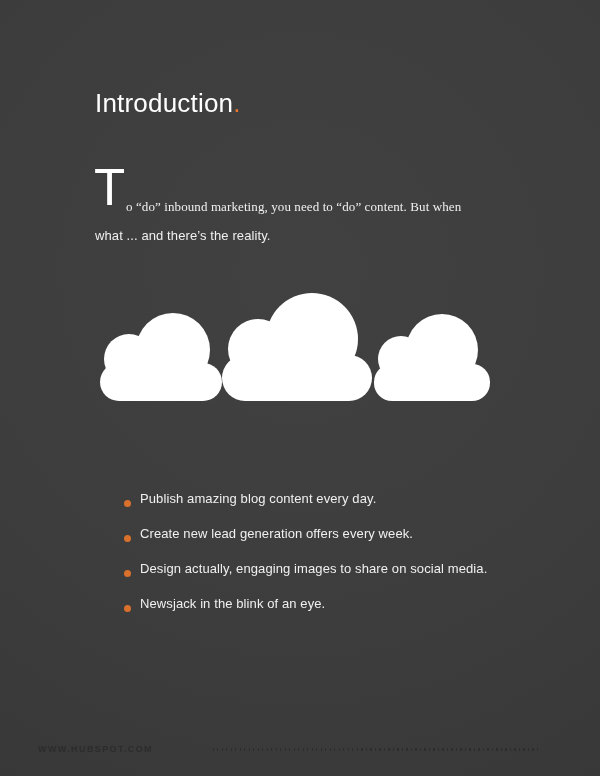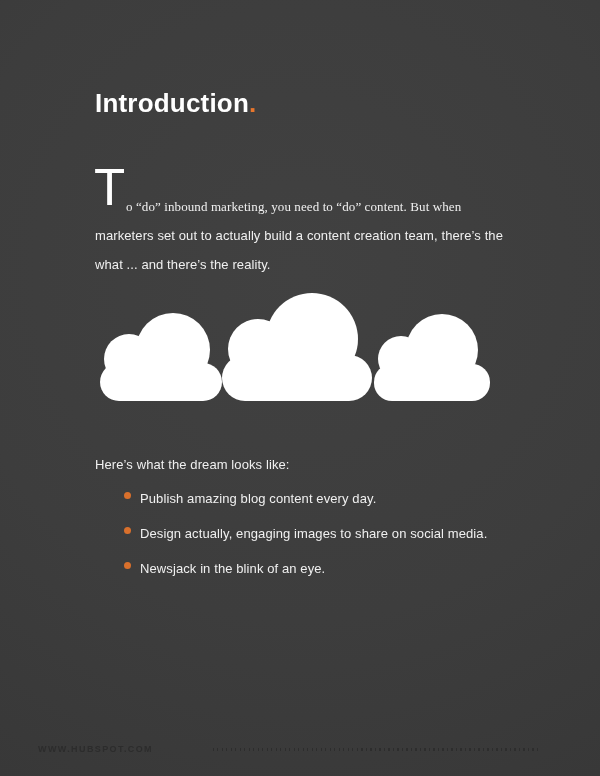--- a/index.html
+++ b/index.html
@@ -15,21 +15,21 @@
     background: radial-gradient(ellipse 130% 100% at 50% 35%, #414141 0%, #3d3d3d 45%, #343434 100%);
     font-family: "Liberation Sans", sans-serif;
     -webkit-font-smoothing: antialiased;
   }
   .title {
     position: absolute;
     left: 95px;
     top: 88px;
     margin: 0;
     font-size: 26px;
-    font-weight: 700;
+    font-weight: 400;
     letter-spacing: 0.2px;
     color: #ffffff;
   }
   .title .period {
     color: #e8762c;
   }
   .dropcap {
     position: absolute;
     left: 94px;
     top: 165px;
@@ -79,21 +79,21 @@
   .dream-list {
     position: absolute;
     left: 124px;
     top: 490px;
     margin: 0;
     padding: 0;
     list-style: none;
   }
   .dream-list li {
     display: flex;
-    align-items: flex-start;
+    align-items: flex-end;
     margin-bottom: 18px;
     font-size: 13px;
     line-height: 17px;
     color: #f0f0f0;
     letter-spacing: 0.1px;
   }
   .bullet {
     flex: 0 0 auto;
     width: 7px;
     height: 7px;
@@ -124,21 +124,20 @@
 <body>
 
 <div class="page">
 
   <h1 class="title"><span>Introduction</span><span class="period">.</span></h1>
 
   <span class="dropcap">T</span>
 
   <div class="intro">
     <div class="line line-1">o “do” inbound marketing, you need to “do” content. But when</div>
-    <div class="line">marketers set out to actually build a content creation team, there’s the</div>
     <div class="line">what ... and there’s the reality.</div>
   </div>
 
   <div class="clouds">
     <svg class="cloud cloud-left" width="122" height="88" viewBox="0 0 122 88" xmlns="http://www.w3.org/2000/svg">
       <g fill="#ffffff">
         <circle cx="29" cy="46" r="25"></circle>
         <circle cx="73" cy="37" r="37"></circle>
         <rect x="0" y="50" width="122" height="38" rx="19"></rect>
       </g>
@@ -152,26 +151,29 @@
     </svg>
     <svg class="cloud cloud-right" width="116" height="87" viewBox="0 0 116 87" xmlns="http://www.w3.org/2000/svg">
       <g fill="#ffffff">
         <circle cx="27" cy="45" r="23"></circle>
         <circle cx="68" cy="36" r="36"></circle>
         <rect x="0" y="50" width="116" height="37" rx="18"></rect>
       </g>
     </svg>
   </div>
 
-  <div class="dream-heading">Here’s what the dream looks like:</div>
 
   <ul class="dream-list">
     <li>
       <span class="bullet"></span>
       <span>Publish amazing blog content every day.</span>
+    </li>
+    <li>
+      <span class="bullet"></span>
+      <span>Create new lead generation offers every week.</span>
     </li>
     <li>
       <span class="bullet"></span>
       <span>Design actually, engaging images to share on social media.</span>
     </li>
     <li>
       <span class="bullet"></span>
       <span>Newsjack in the blink of an eye.</span>
     </li>
   </ul>

